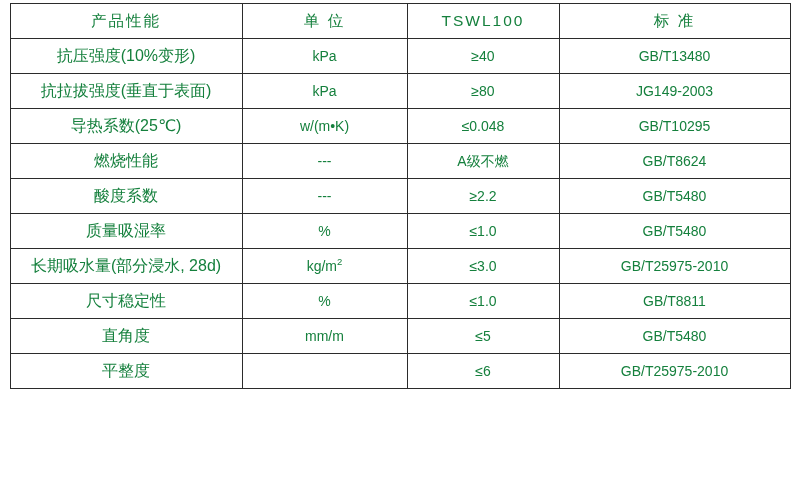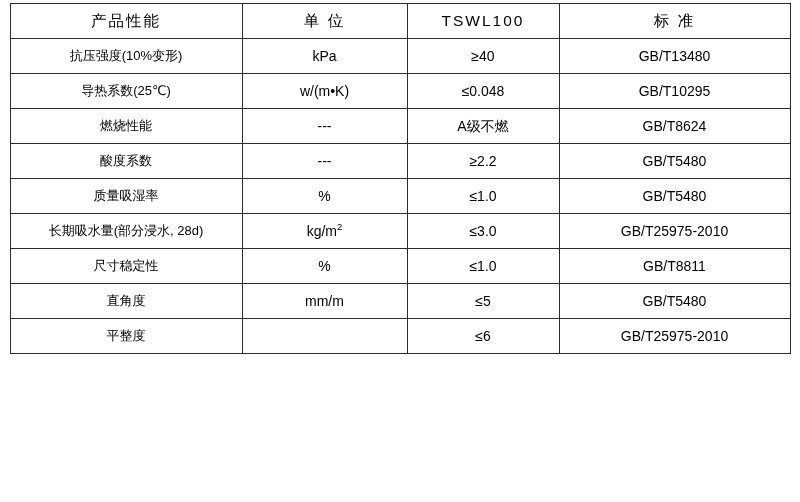--- a/index.html
+++ b/index.html
@@ -30,35 +30,35 @@
   table.spec col.c0 { width: 232px; }
   table.spec col.c1 { width: 165px; }
   table.spec col.c2 { width: 152px; }
   table.spec col.c3 { width: 231px; }
 
   table.spec th, table.spec td {
     border: 1px solid #2b2b2b;
     text-align: center;
     vertical-align: middle;
     font-weight: normal;
-    color: #000000;
+    color: #15803d;
     padding: 0 2px;
     line-height: 1.15;
   }
   table.spec thead th {
     height: 34px;
     font-size: 15.5px;
     letter-spacing: 2px;
   }
   table.spec tbody td {
     height: 34px;
     font-size: 14.5px;
   }
   table.spec tbody td.col-name {
-    font-size: 13px;
+    font-size: 16px;
     margin-top: 12px;
   }
   table.spec tbody td.col-unit,
   table.spec tbody td.col-val,
   table.spec tbody td.col-std {
     font-size: 14px;
   }
   .sup {
     font-size: 9.5px;
     vertical-align: super;
@@ -83,20 +83,26 @@
         <th>TSWL100</th>
         <th>标 准</th>
       </tr>
     </thead>
     <tbody id="spec-body">
         <tr>
           <td class="col-name">抗压强度(10%变形)</td>
           <td class="col-unit"><span>kPa</span></td>
           <td class="col-val">≥40</td>
           <td class="col-std">GB/T13480</td>
+        </tr>
+        <tr>
+          <td class="col-name">抗拉拔强度(垂直于表面)</td>
+          <td class="col-unit"><span>kPa</span></td>
+          <td class="col-val">≥80</td>
+          <td class="col-std">JG149-2003</td>
         </tr>
         <tr>
           <td class="col-name">导热系数(25℃)</td>
           <td class="col-unit"><span>w/(m•K)</span></td>
           <td class="col-val">≤0.048</td>
           <td class="col-std">GB/T10295</td>
         </tr>
         <tr>
           <td class="col-name">燃烧性能</td>
           <td class="col-unit"><span>---</span></td>

